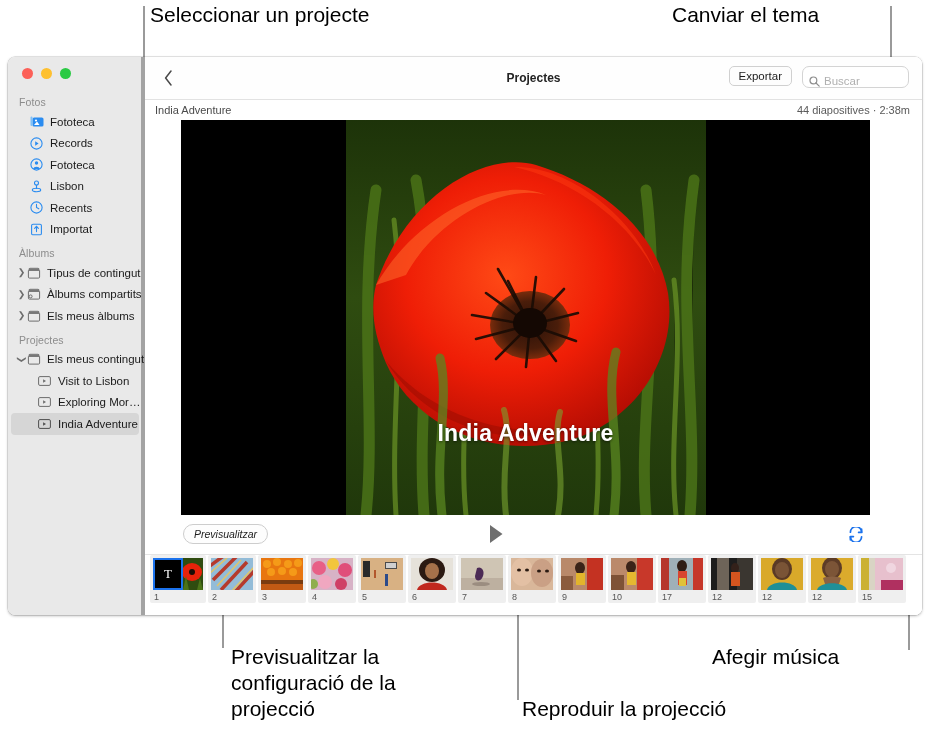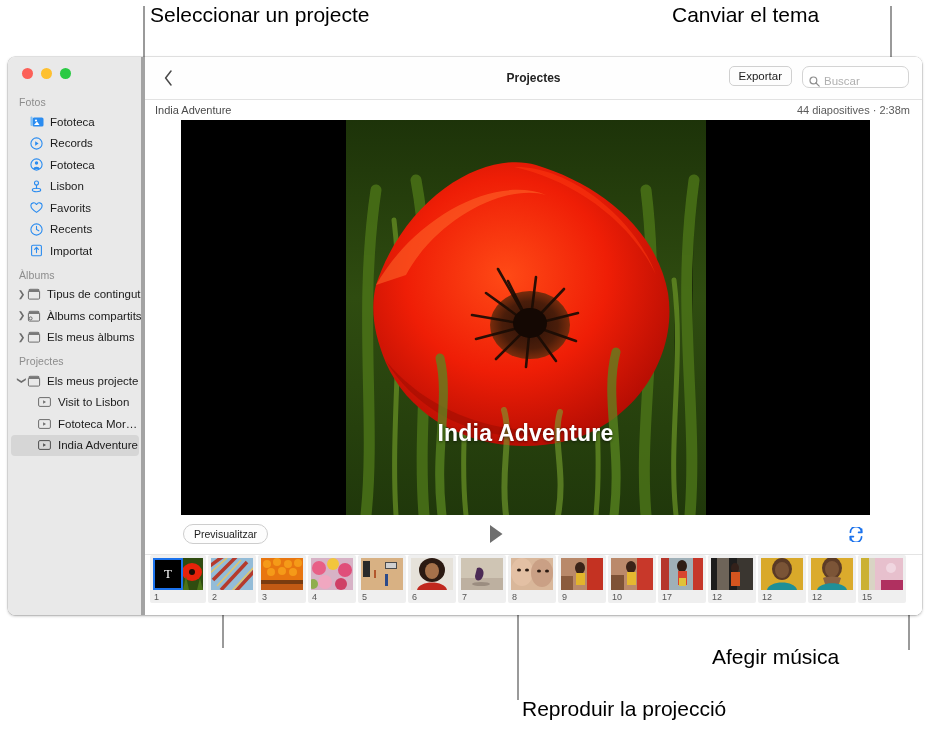--- a/index.html
+++ b/index.html
@@ -96,21 +96,21 @@
     overflow:hidden;
   }
   .poppy{position:absolute;left:165px;top:0;width:360px;height:395px;overflow:hidden;}
   .slide-title{
     position:absolute;left:0;right:0;bottom:68px;text-align:center;
     color:#fff;font-size:23px;font-weight:bold;letter-spacing:.2px;
     text-shadow:0 1px 3px rgba(0,0,0,.55);
   }
 
   
-  .ctrlrow{position:absolute;left:0;top:458px;width:777px;height:39px;background:#fff;}
+  .ctrlrow{position:absolute;left:0;top:458px;width:777px;height:39px;background:#fff;font-style:italic;}
   .preview-btn{
     position:absolute;left:38px;top:9px;
     font-size:10.5px;color:#1c1c1c;background:#fdfdfd;
     border:1px solid #cdcdcd;border-radius:10px;padding:3px 10px;
   }
   .play-btn{position:absolute;left:338px;top:6px;width:26px;height:26px;display:flex;align-items:center;justify-content:center;}
   .loop-btn{position:absolute;left:700px;top:9px;width:22px;height:20px;display:flex;align-items:center;justify-content:center;}
 
   
   .strip{
@@ -135,20 +135,23 @@
 <div class="stage">
 
   <div class="callout" style="left:150px;top:2px;">Seleccionar un projecte</div>
   <div class="leader v" style="left:143px;top:6px;height:455px;"></div>
   <div class="leader h" style="left:143px;top:459px;width:12px;"></div>
 
   <div class="callout" style="left:672px;top:2px;">Canviar el tema</div>
   <div class="leader v" style="left:890px;top:6px;height:293px;"></div>
   <div class="leader h" style="left:890px;top:297px;width:13px;"></div>
 
+  <div class="callout" style="left:231px;top:644px;width:260px;">Previsualitzar la
+configuració de la
+projecció</div>
   <div class="leader v" style="left:222px;top:524px;height:124px;"></div>
 
   <div class="callout" style="left:522px;top:696px;">Reproduir la projecció</div>
   <div class="leader v" style="left:517px;top:528px;height:172px;"></div>
 
   <div class="callout" style="left:712px;top:644px;">Afegir música</div>
   <div class="leader v" style="left:908px;top:338px;height:312px;"></div>
 
   <div class="window">
 
@@ -205,29 +208,20 @@
           <span class="ic">
             <svg width="13" height="13" viewBox="0 0 13 13">
                 <circle cx="6.5" cy="3" r="2" fill="none" stroke="#2b8cf0" stroke-width="1.1"></circle>
                 <path d="M6.5 5 v4" stroke="#2b8cf0" stroke-width="1.1"></path>
                 <ellipse cx="6.5" cy="10" rx="4.2" ry="1.7" fill="none" stroke="#2b8cf0" stroke-width="1.1"></ellipse>
               </svg>
           </span>
           <span class="lbl">Lisbon</span>
         </div>
 
-        <div class="sb-row">
-          <span class="disc"></span>
-          <span class="ic">
-            <svg width="13" height="12" viewBox="0 0 13 12">
-                <path d="M6.5 10.4 C3 8 1 6.2 1 4.2 A2.8 2.8 0 0 1 6.5 3 A2.8 2.8 0 0 1 12 4.2 C12 6.2 10 8 6.5 10.4 Z" fill="none" stroke="#2b8cf0" stroke-width="1.1"></path>
-              </svg>
-          </span>
-          <span class="lbl">Favorits</span>
-        </div>
 
         <div class="sb-row">
           <span class="disc"></span>
           <span class="ic">
             <svg width="13" height="13" viewBox="0 0 13 13">
                 <circle cx="6.5" cy="6.5" r="5.6" fill="none" stroke="#2b8cf0" stroke-width="1.1"></circle>
                 <path d="M6.5 3.4 V6.5 L8.8 7.8" fill="none" stroke="#2b8cf0" stroke-width="1.1" stroke-linecap="round"></path>
               </svg>
           </span>
           <span class="lbl">Recents</span>
@@ -283,41 +277,41 @@
         <div class="sb-head">Projectes</div>
 
         <div class="sb-row album">
           <span class="disc" style="transform: rotate(90deg);">❯</span>
           <span class="ic">
             <svg width="14" height="12" viewBox="0 0 14 12">
                 <path d="M1.4 3.4 h11.2 v6.6 a1.1 1.1 0 0 1 -1.1 1.1 h-9 a1.1 1.1 0 0 1 -1.1 -1.1 Z" fill="none" stroke="#6d6d6d" stroke-width="1"></path>
                 <path d="M3 1.3 h8 a1.1 1.1 0 0 1 1.1 1.1 H1.9 A1.1 1.1 0 0 1 3 1.3 Z" fill="none" stroke="#6d6d6d" stroke-width="1"></path>
               </svg>
           </span>
-          <span class="lbl">Els meus projecte</span>
+          <span class="lbl">Els meus contingut</span>
         </div>
 
         <div class="sb-row child">
           <span class="ic">
             <svg width="13" height="10" viewBox="0 0 13 10">
                 <rect x="0.6" y="0.6" width="11.8" height="8.8" rx="1.3" fill="none" stroke="#6d6d6d" stroke-width="1"></rect>
                 <path d="M5.1 3.2 L8 5 L5.1 6.8 Z" fill="#6d6d6d"></path>
               </svg>
           </span>
           <span class="lbl">Visit to Lisbon</span>
         </div>
 
         <div class="sb-row child">
           <span class="ic">
             <svg width="13" height="10" viewBox="0 0 13 10">
                 <rect x="0.6" y="0.6" width="11.8" height="8.8" rx="1.3" fill="none" stroke="#6d6d6d" stroke-width="1"></rect>
                 <path d="M5.1 3.2 L8 5 L5.1 6.8 Z" fill="#6d6d6d"></path>
               </svg>
           </span>
-          <span class="lbl">Fototeca Mor…</span>
+          <span class="lbl">Exploring Mor…</span>
         </div>
 
         <div class="sb-row child sel">
           <span class="ic">
             <svg width="13" height="10" viewBox="0 0 13 10">
                 <rect x="0.6" y="0.6" width="11.8" height="8.8" rx="1.3" fill="none" stroke="#4e4e4e" stroke-width="1"></rect>
                 <path d="M5.1 3.2 L8 5 L5.1 6.8 Z" fill="#4e4e4e"></path>
               </svg>
           </span>
           <span class="lbl">India Adventure</span>

